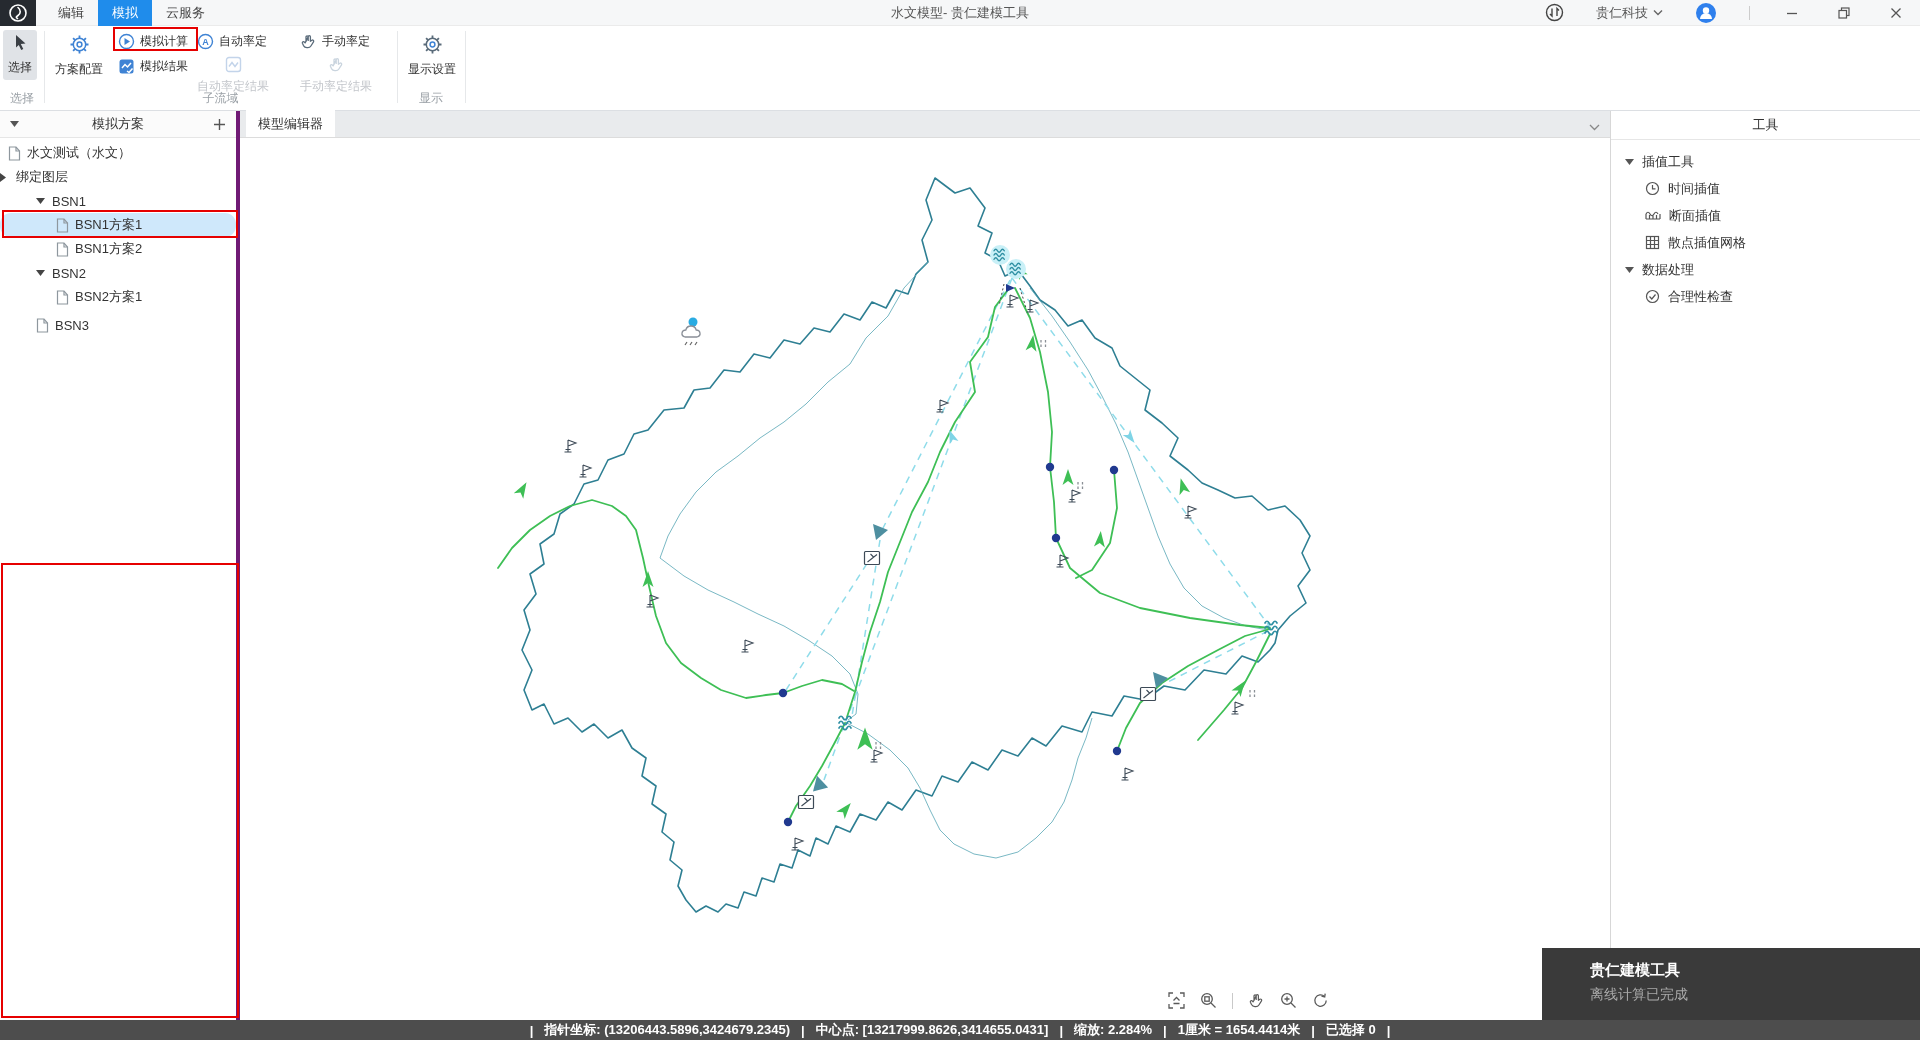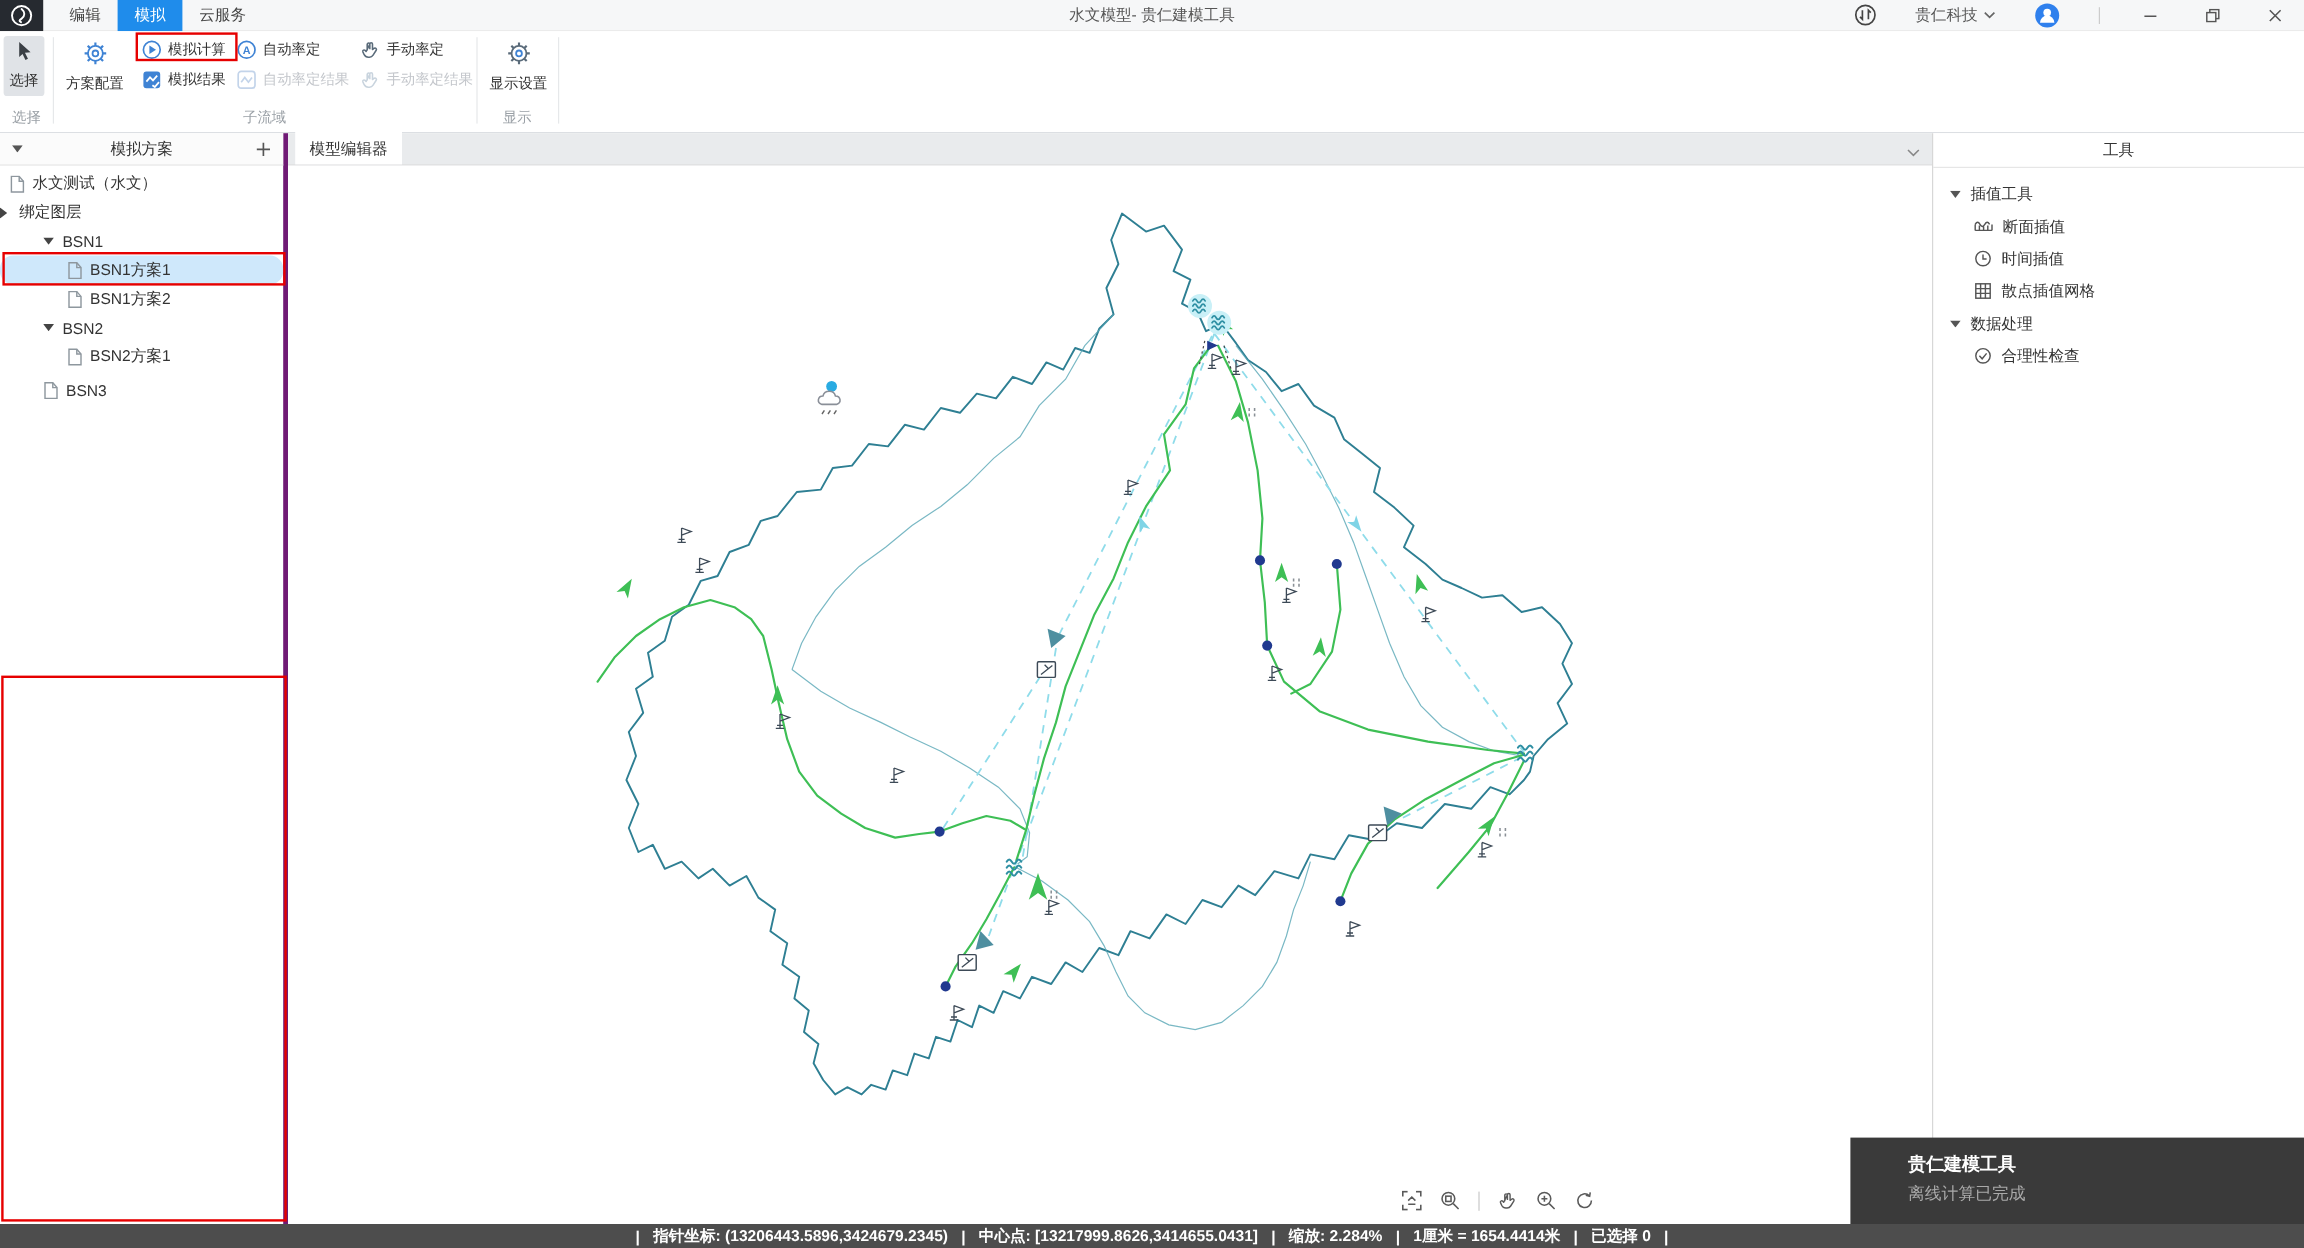--- a/index.html
+++ b/index.html
@@ -21,21 +21,21 @@
   .org{display:flex;align-items:center;gap:5px;font-size:13px;color:#555;}
   .tb-sep{width:1px;height:14px;background:#ccc;}
   .winbtn{width:20px;height:20px;display:flex;align-items:center;justify-content:center;color:#555;}
   
   .ribbon{position:absolute;left:0;top:26px;width:1920px;height:85px;background:#fff;border-bottom:1px solid #dcdfe3;}
   .rsep{position:absolute;top:5px;width:1px;height:72px;background:#e6e8ea;}
   .grouplabel{position:absolute;top:64px;font-size:12px;color:#9aa0a6;text-align:center;}
   .bigbtn{position:absolute;top:4px;display:flex;flex-direction:column;align-items:center;justify-content:space-between;padding:4px 2px;font-size:12px;color:#333;}
   .bigbtn.pressed{background:#e0e3e7;border-radius:3px;}
   .smallbtn{position:absolute;height:20px;display:flex;align-items:center;gap:5px;font-size:12px;color:#333;white-space:nowrap;}
-  .smallbtn.disabled{color:#c3c6cb;}
+  .smallbtn.disabled{color:#c3c6cb;flex-direction:column;}
   .icon16{width:17px;height:17px;flex:none;}
   
   .anno{position:absolute;border:2px solid var(--annotation);pointer-events:none;z-index:60;}
   
   .sidebar{position:absolute;left:0;top:111px;width:240px;height:909px;background:#fff;border-right:4px solid #701a75;}
   .panelhead{position:relative;height:27px;border-bottom:1px solid #e6e6e6;background:#fbfbfb;display:flex;align-items:center;font-size:13px;color:#333;}
   .panelhead .ph-title{position:absolute;left:0;right:0;text-align:center;}
   .ph-arrow{margin-left:10px;z-index:1;}
   .ph-plus{margin-left:auto;margin-right:10px;z-index:1;}
   .trow{height:24px;display:flex;align-items:center;font-size:13px;color:#333;white-space:nowrap;}
@@ -476,31 +476,31 @@
 <div class="rightpanel">
   <div class="rp-head">工具</div>
   <div style="padding-top:8px;">
     <div class="rp-row rp-group">
       <svg width="9" height="6" viewBox="0 0 9 6">
           <polygon points="0,0 9,0 4.5,6" fill="#555"></polygon>
         </svg>
       <span>插值工具</span>
     </div>
     <div class="rp-row rp-item">
-      <svg width="16" height="15" viewBox="0 0 16 15" fill="none" stroke="#555" stroke-width="1.2">
-          <path d="M1 6 q2 -3.5 4 0 t4 0 t4 0 M1 6 v5 m3.5 -4 v4 m3.5 -4 v4 m3.5 -4 v4 m3.5 -5 v5 M1 11 h14"></path>
-        </svg>
-      <span>断面插值</span>
-    </div>
-    <div class="rp-row rp-item">
       <svg width="15" height="15" viewBox="0 0 15 15" fill="none" stroke="#555" stroke-width="1.2">
           <circle cx="7.5" cy="7.5" r="6"></circle>
           <path d="M7.5 4 V7.8 H10.5"></path>
         </svg>
       <span>时间插值</span>
+    </div>
+    <div class="rp-row rp-item">
+      <svg width="16" height="15" viewBox="0 0 16 15" fill="none" stroke="#555" stroke-width="1.2">
+          <path d="M1 6 q2 -3.5 4 0 t4 0 t4 0 M1 6 v5 m3.5 -4 v4 m3.5 -4 v4 m3.5 -4 v4 m3.5 -5 v5 M1 11 h14"></path>
+        </svg>
+      <span>断面插值</span>
     </div>
     <div class="rp-row rp-item">
       <svg width="15" height="15" viewBox="0 0 15 15" fill="none" stroke="#555" stroke-width="1.2">
           <rect x="1.5" y="1.5" width="12" height="12"></rect>
           <path d="M5.5 1.5 V13.5 M9.5 1.5 V13.5 M1.5 5.5 H13.5 M1.5 9.5 H13.5"></path>
         </svg>
       <span>散点插值网格</span>
     </div>
     <div class="rp-row rp-group">
       <svg width="9" height="6" viewBox="0 0 9 6">

